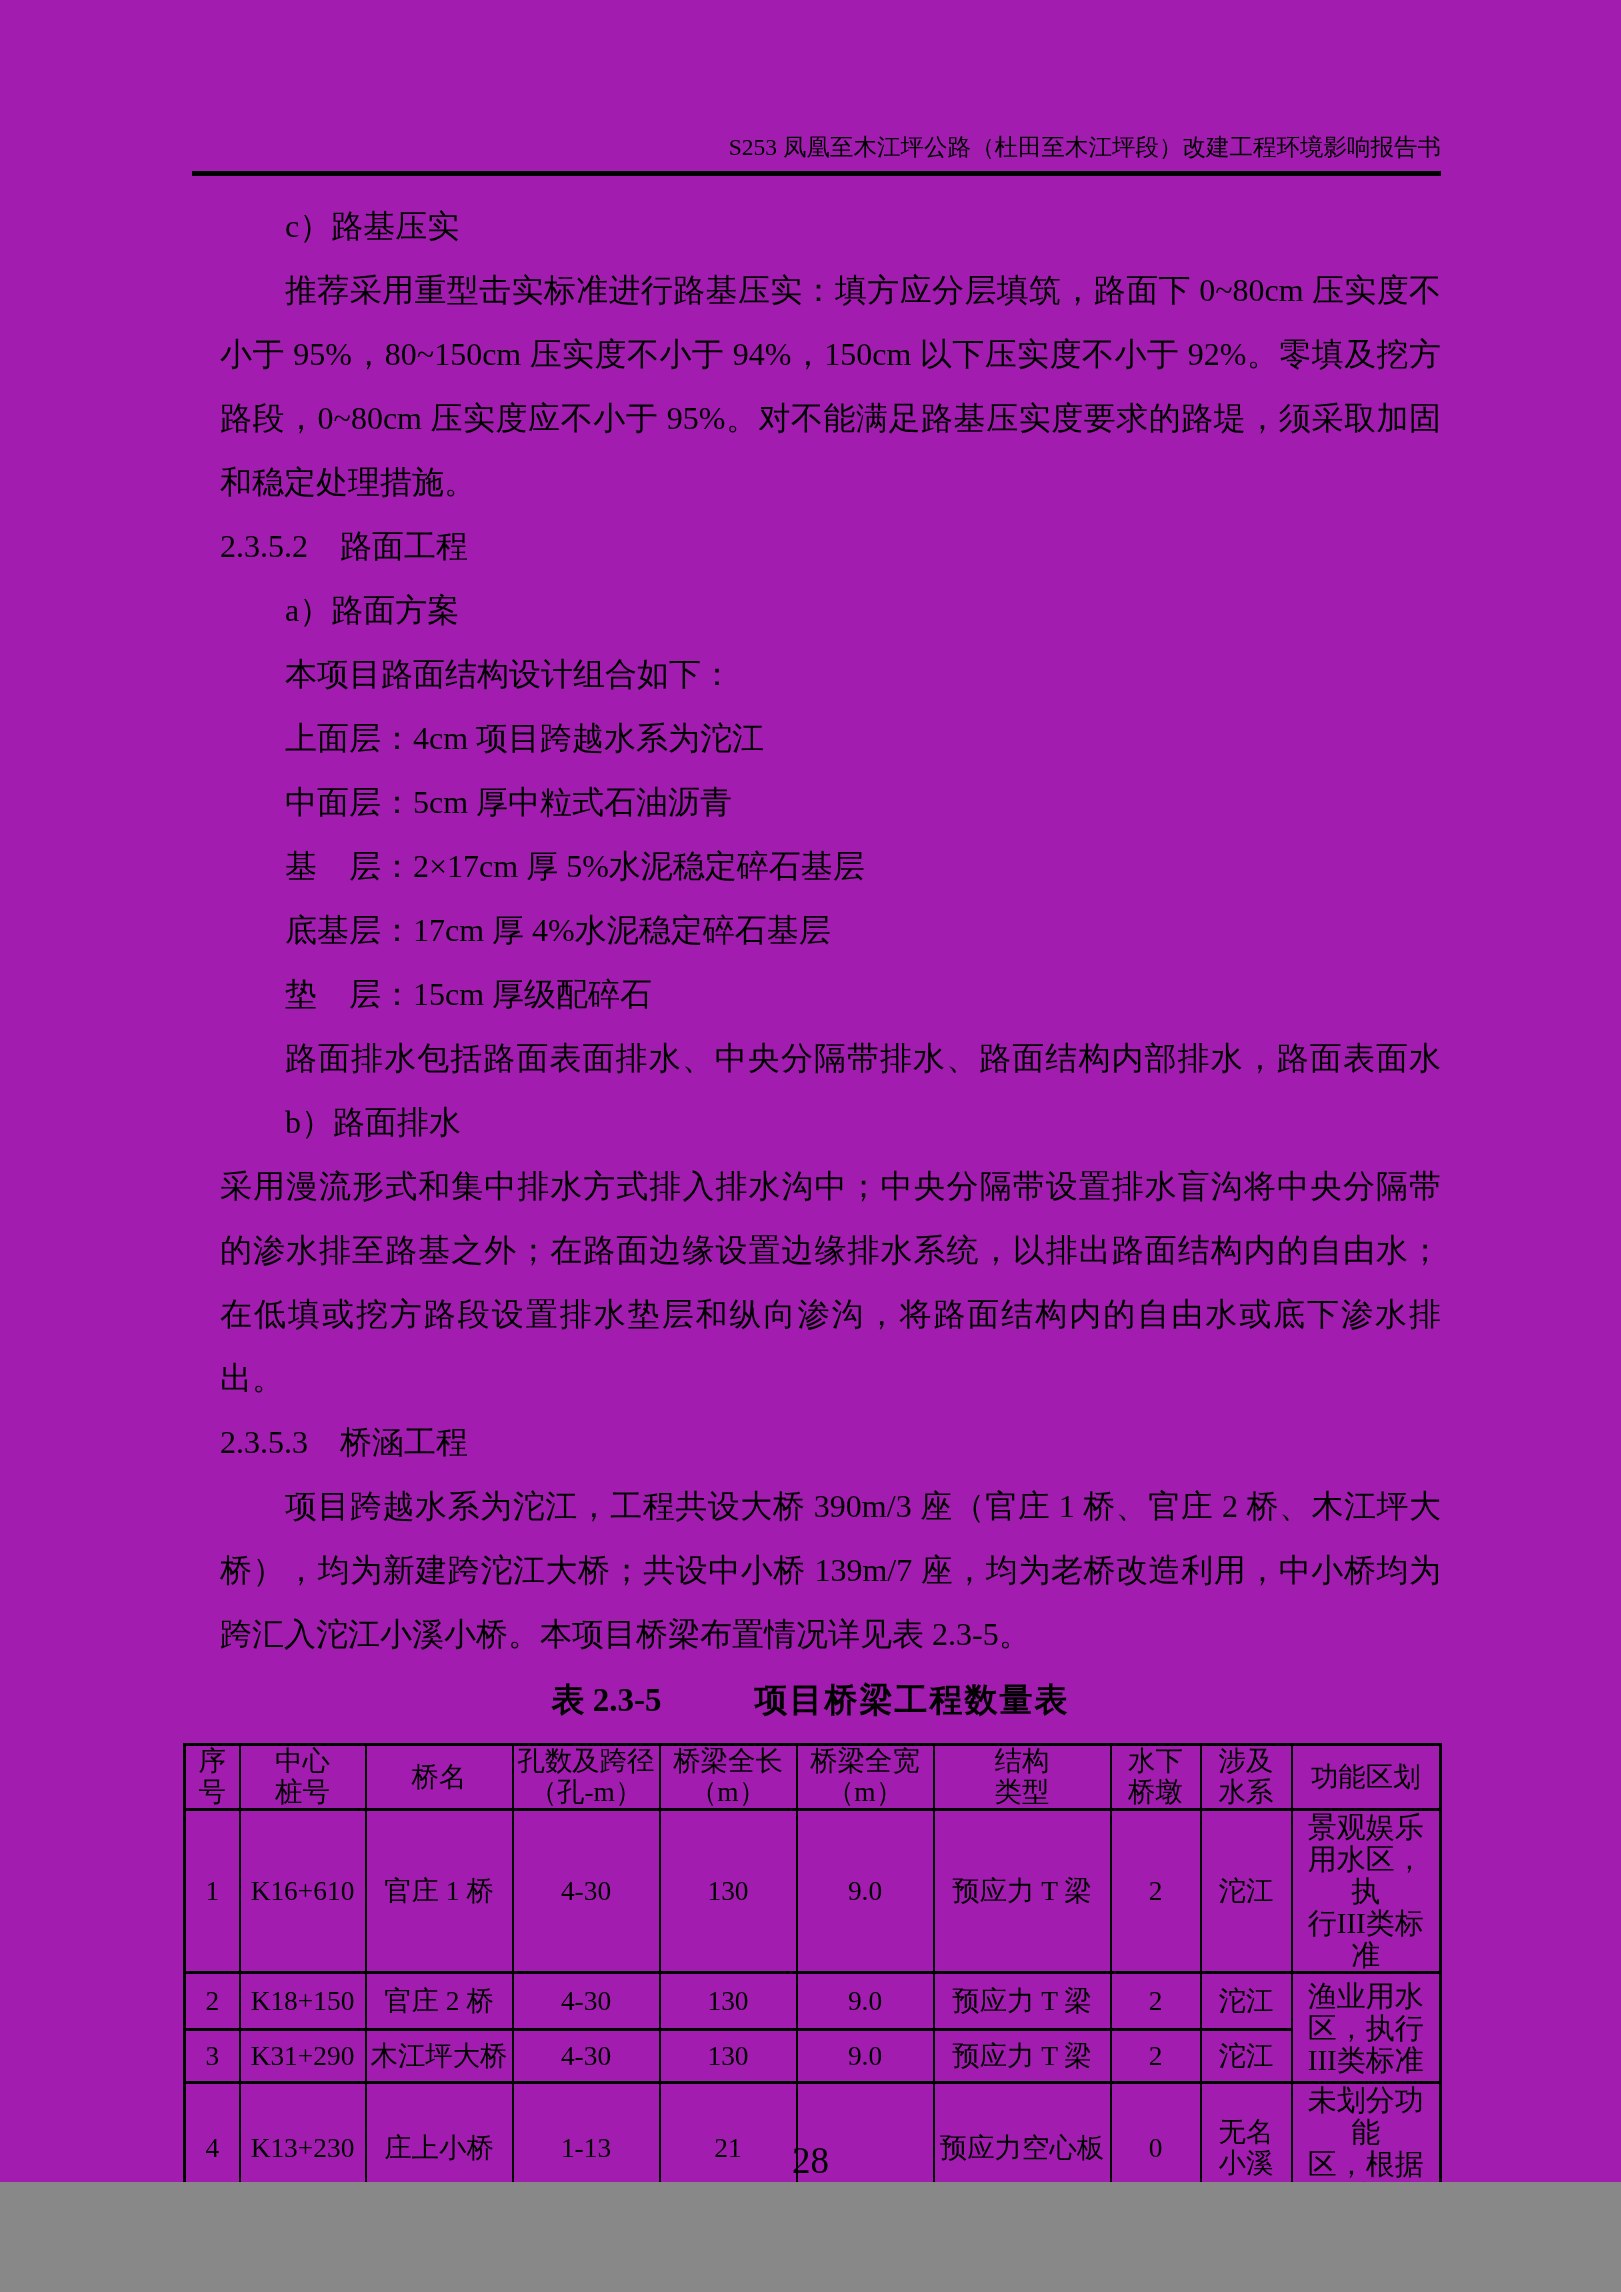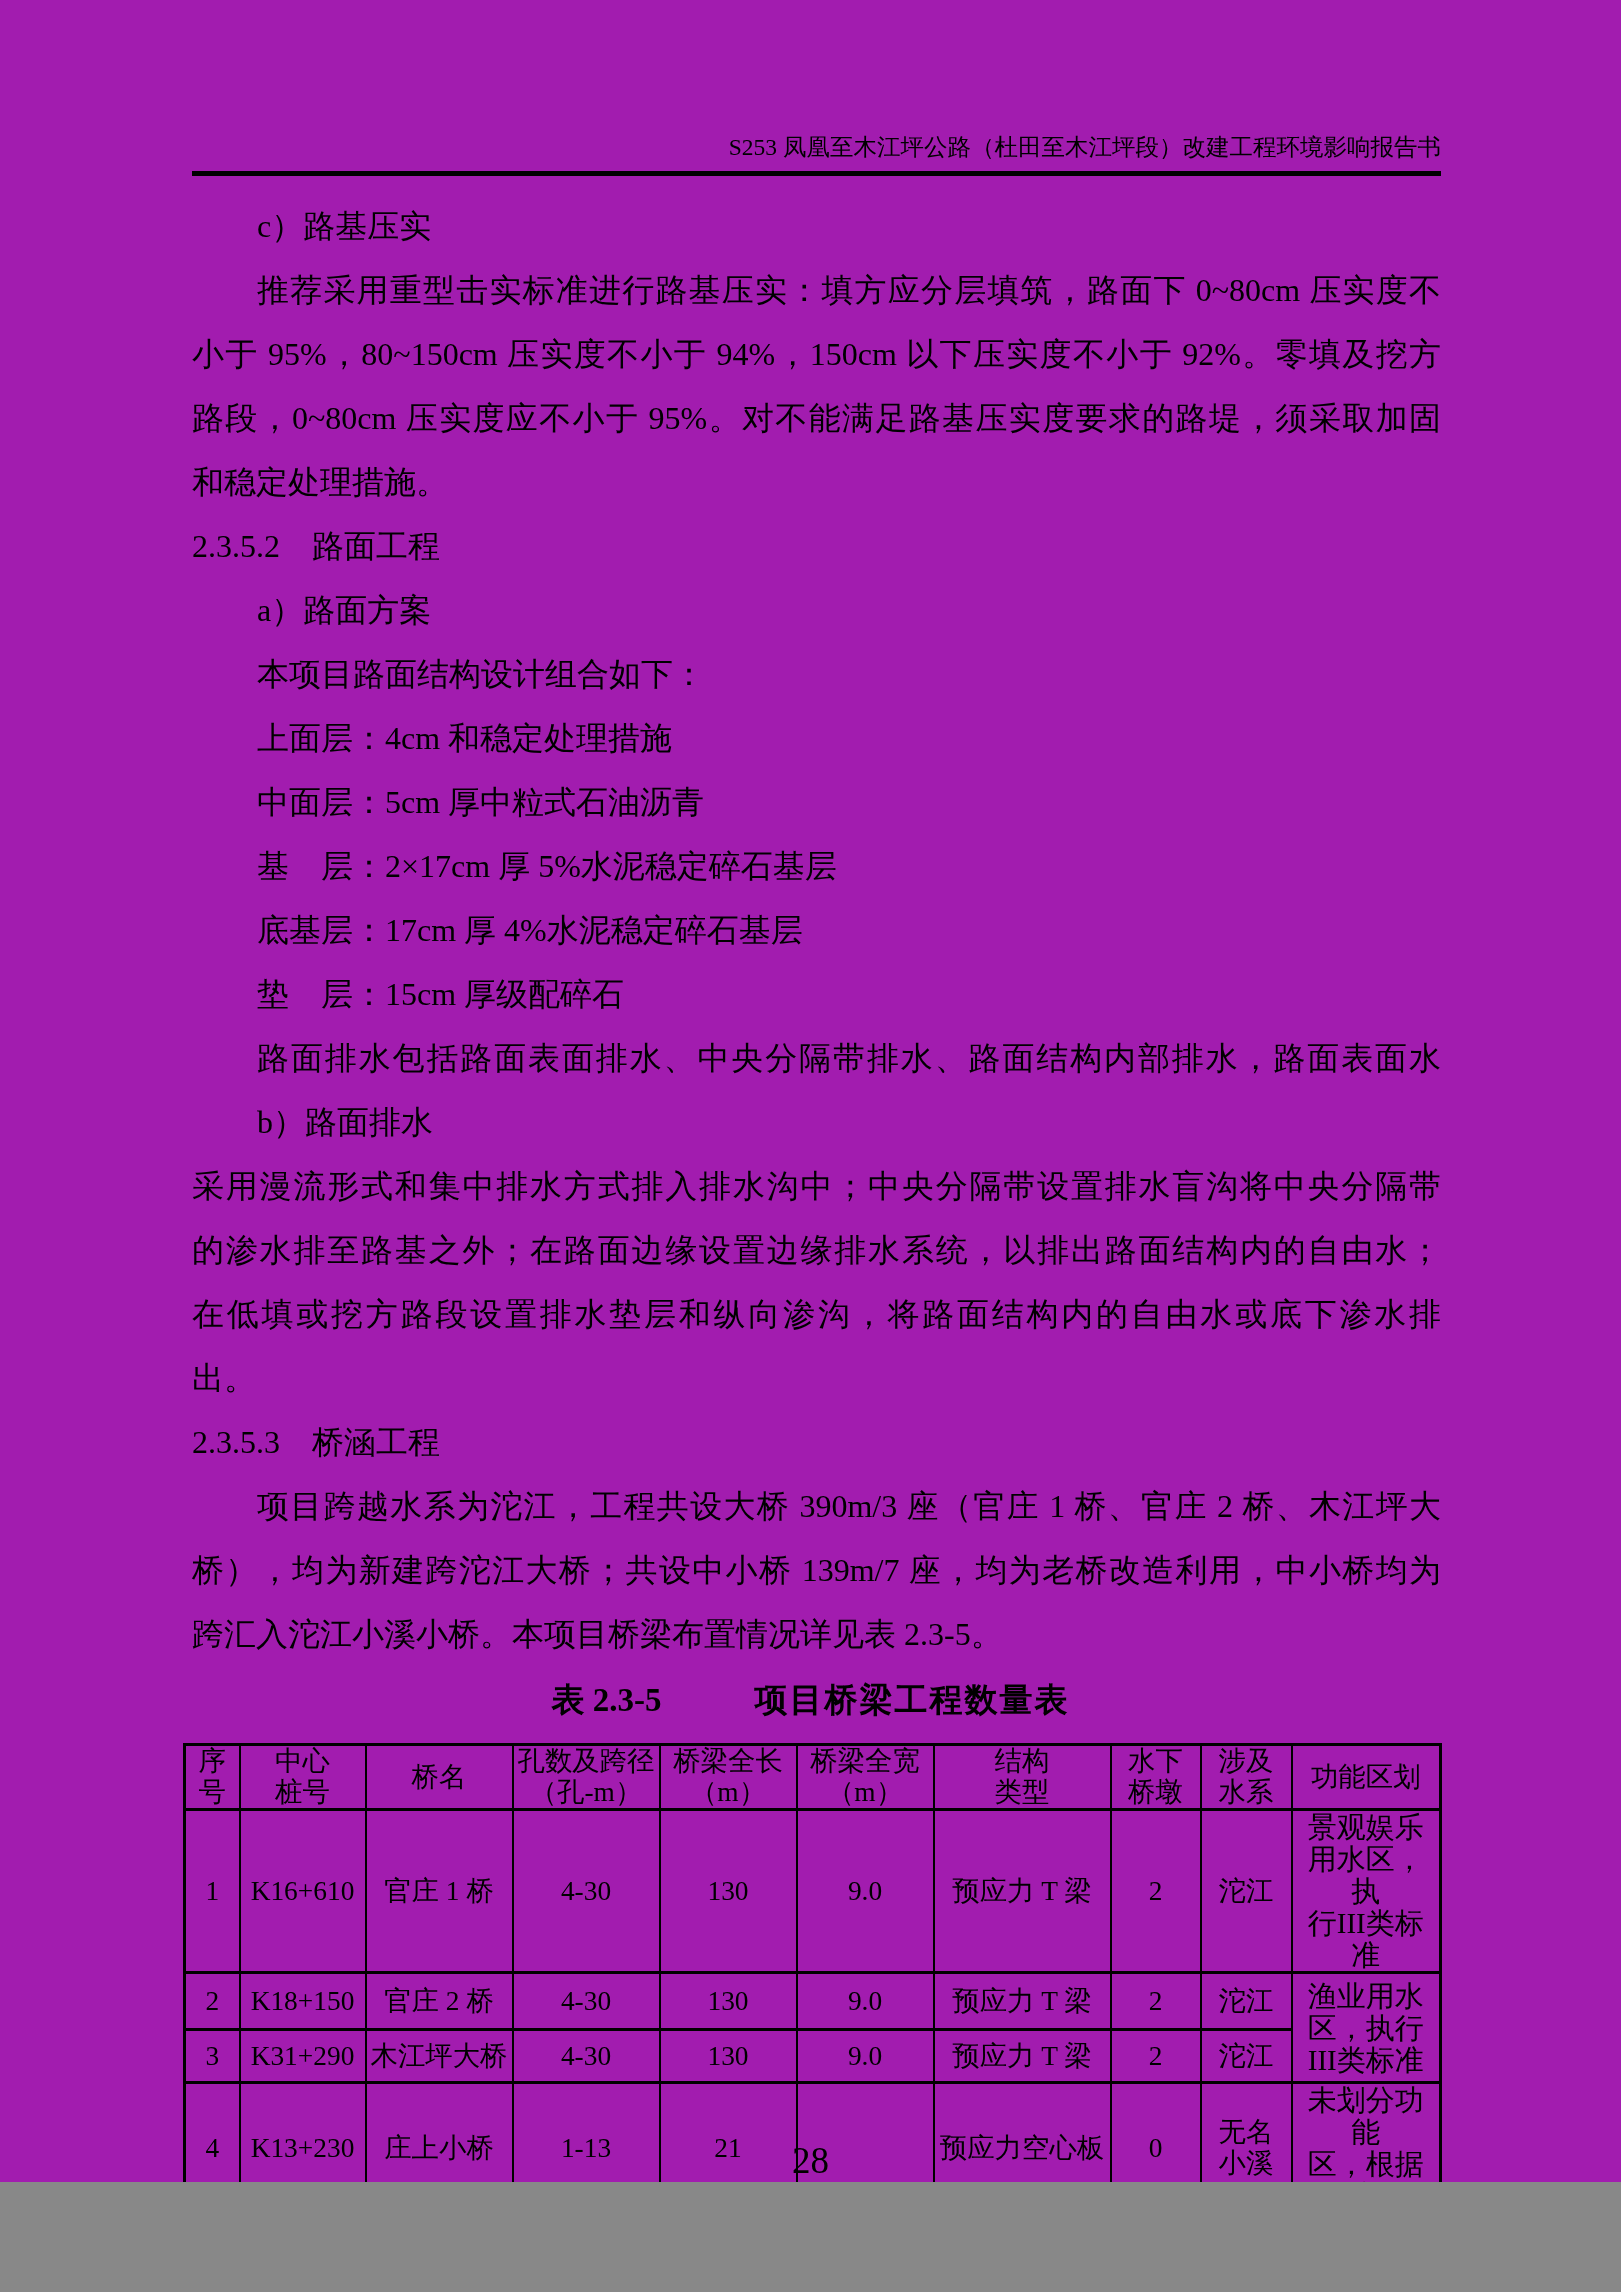--- a/index.html
+++ b/index.html
@@ -36,20 +36,21 @@
   .body-text {
     position: absolute;
     top: 194px;
     left: 192px;
     width: 1249px;
     font-size: 32px;
   }
   .l {
     height: 64px;
     line-height: 64px;
+    margin-left: 28px;
   }
   .l.indent { text-indent: 65px; }
   .l.fill {
     text-align: justify;
     text-align-last: justify;
     text-justify: inter-character;
   }
   
   .table-caption {
     position: absolute;
@@ -122,21 +123,21 @@
 
   <div class="body-text">
     <div class="l indent">c）路基压实</div>
     <div class="l indent fill">推荐采用重型击实标准进行路基压实：填方应分层填筑，路面下 0~80cm 压实度不</div>
     <div class="l fill">小于 95%，80~150cm 压实度不小于 94%，150cm 以下压实度不小于 92%。零填及挖方</div>
     <div class="l fill">路段，0~80cm 压实度应不小于 95%。对不能满足路基压实度要求的路堤，须采取加固</div>
     <div class="l">和稳定处理措施。</div>
     <div class="l">2.3.5.2　路面工程</div>
     <div class="l indent">a）路面方案</div>
     <div class="l indent">本项目路面结构设计组合如下：</div>
-    <div class="l indent">上面层：4cm 和稳定处理措施</div>
+    <div class="l indent">上面层：4cm 项目跨越水系为沱江</div>
     <div class="l indent">中面层：5cm 厚中粒式石油沥青</div>
     <div class="l indent">基　层：2×17cm 厚 5%水泥稳定碎石基层</div>
     <div class="l indent">底基层：17cm 厚 4%水泥稳定碎石基层</div>
     <div class="l indent">垫　层：15cm 厚级配碎石</div>
     <div class="l indent fill">路面排水包括路面表面排水、中央分隔带排水、路面结构内部排水，路面表面水</div>
     <div class="l indent">b）路面排水</div>
     <div class="l fill">采用漫流形式和集中排水方式排入排水沟中；中央分隔带设置排水盲沟将中央分隔带</div>
     <div class="l fill">的渗水排至路基之外；在路面边缘设置边缘排水系统，以排出路面结构内的自由水；</div>
     <div class="l fill">在低填或挖方路段设置排水垫层和纵向渗沟，将路面结构内的自由水或底下渗水排</div>
     <div class="l">出。</div>

